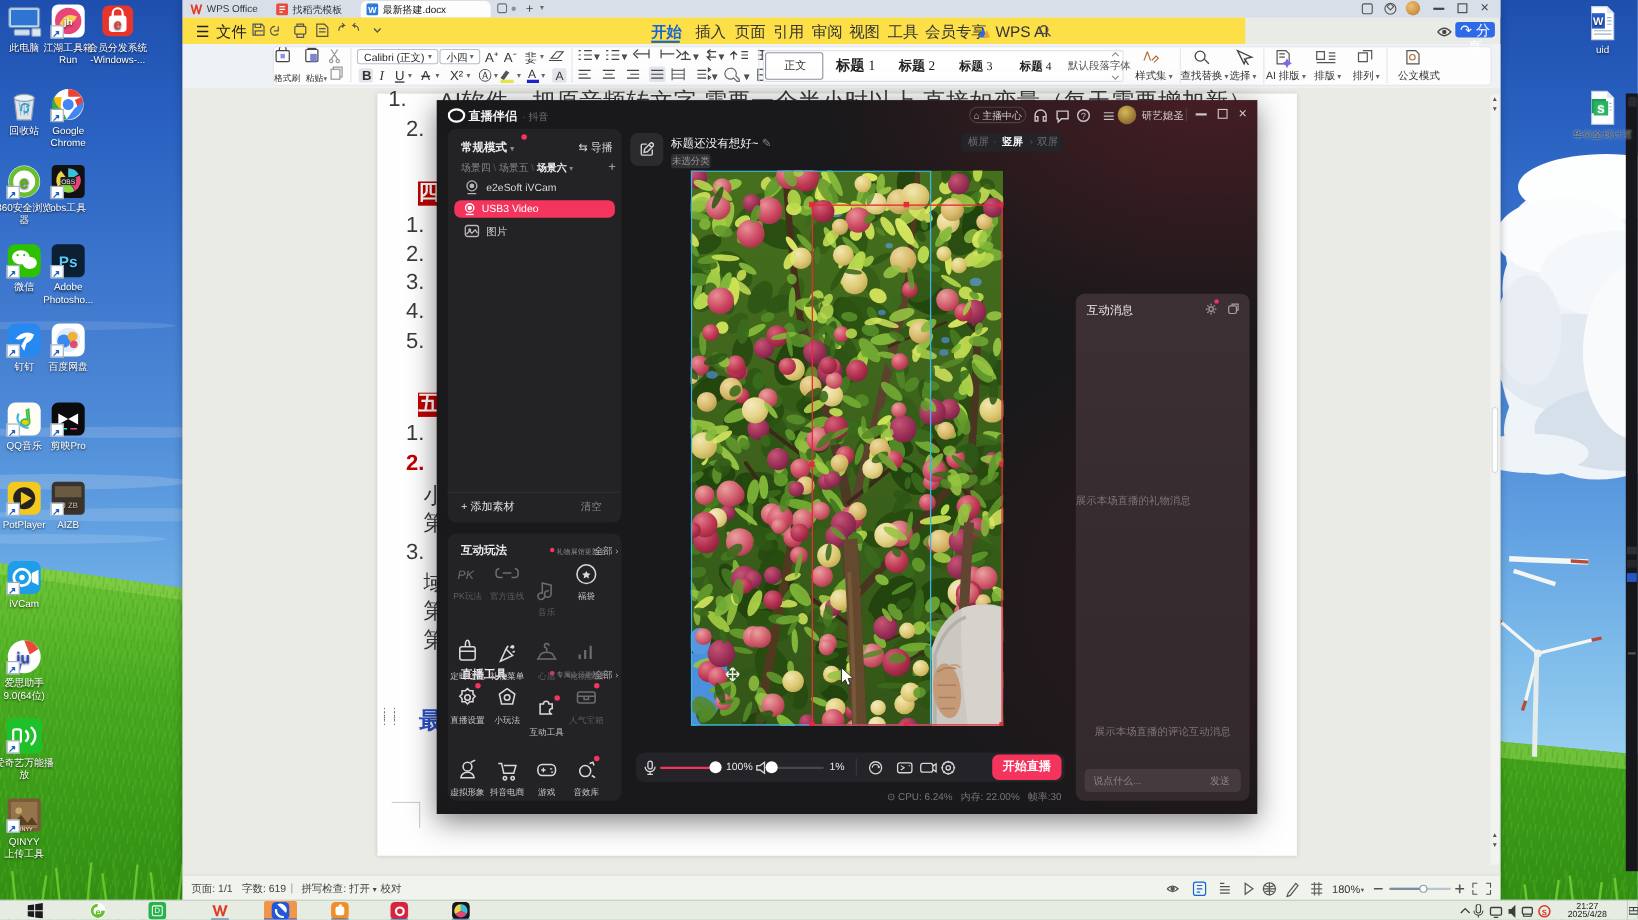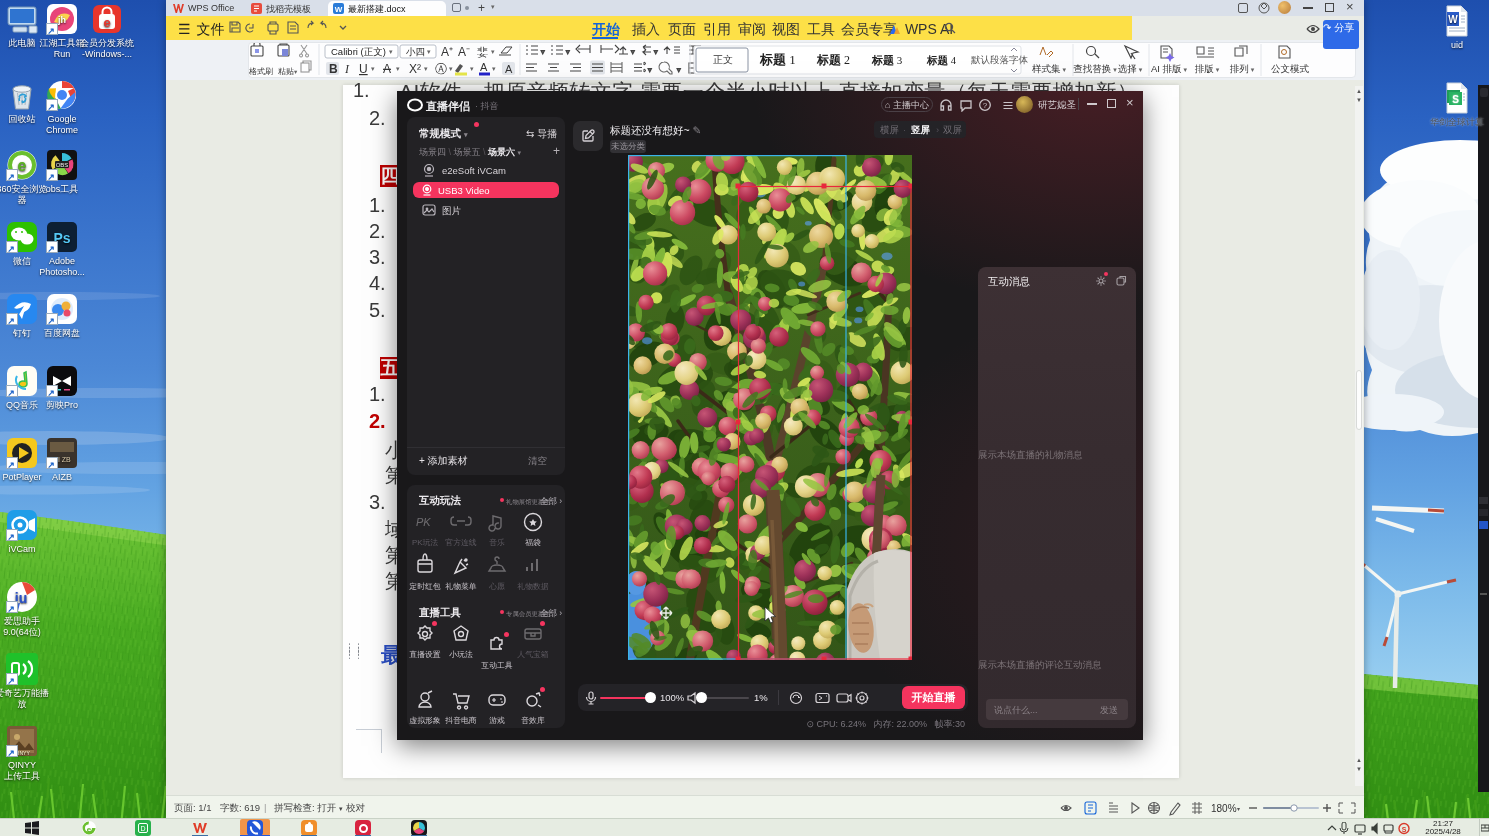--- a/index.html
+++ b/index.html
@@ -499,21 +499,21 @@
 <div class="ab" style="left:1355px;top:86px;width:8px;height:700px;background:#f2f3f1"></div>
 <div class="ab" style="left:1356px;top:370px;width:6px;height:60px;background:#fdfdfd;border:1px solid #d8dad8;border-radius:3px"></div>
 <div class="ab" style="left:1356px;top:88px;width:6px;height:6px;color:#555;font-size:6px;line-height:6px;text-align:center">▲</div>
 <div class="ab" style="left:1356px;top:97px;width:6px;height:6px;color:#555;font-size:6px;line-height:6px;text-align:center">▼</div>
 <div class="ab" style="left:1356px;top:757px;width:6px;height:6px;color:#555;font-size:6px;line-height:6px;text-align:center">▲</div>
 <div class="ab" style="left:1356px;top:766px;width:6px;height:6px;color:#555;font-size:6px;line-height:6px;text-align:center">▼</div>
 <svg class="ab" style="left:1306px;top:23px" width="14" height="12" viewBox="0 0 14 12">
     <path d="M1,6 q6,-7 12,0 q-6,7 -12,0" fill="none" stroke="#444" stroke-width="1.2"></path>
     <circle cx="7" cy="6" r="2" fill="#444"></circle>
   </svg>
-<div class="ab" style="left:1323px;top:20px;width:36px;height:29px;background:#2e6ae8;border-radius:3px;color:#fff;font-size:10px;line-height:15px">↷ 分享</div>
+<div class="ab" style="left:1323px;top:20px;width:36px;height:14px;background:#2e6ae8;border-radius:3px;color:#fff;font-size:13px;text-align:center;line-height:15px">↷ 分享</div>
 
 <div id="app" class="ab">
 
  <div class="ab" style="left:350px;top:-80px;width:500px;height:300px;background:radial-gradient(ellipse at 70% 20%,rgba(150,40,55,.38),rgba(150,40,55,0) 70%)"></div>
  <div class="ab" style="left:430px;top:200px;width:400px;height:500px;background:radial-gradient(ellipse at 80% 50%,rgba(130,35,50,.22),rgba(130,35,50,0) 70%)"></div>
 
  <svg class="ab" style="left:10px;top:6px" width="100" height="16" viewBox="0 0 100 16">
   <ellipse cx="8" cy="8" rx="7" ry="5.5" fill="none" stroke="#fff" stroke-width="2"></ellipse>
   <text x="19" y="12.5" font-size="11" fill="#f0f0f2" font-weight="bold">直播伴侣</text>
   <text x="68" y="12" font-size="9" fill="#77737a">· 抖音</text>
@@ -574,21 +574,21 @@
   <div class="ab" style="left:99px;top:124px;font-size:7.5px;color:#8a868c;white-space:nowrap;transform:scale(.85);transform-origin:left">专属会员更新至</div>
   <div class="ab" style="left:133px;top:123px;font-size:8.5px;color:#b9b5bc">全部 ›</div>
   <div id="grid1" class="ab" style="left:0;top:24px;width:158px;height:95px"><div style="position:relative;width:38px;height:44px;display:inline-block;vertical-align:top;margin:0 -1px"><svg width="38" height="30" viewBox="0 0 38 30" style="opacity:0.38">
             <g transform="translate(19,13)" fill="none" stroke="#e5e2e6" stroke-width="1.4">
               <text x="-9" y="4" font-size="11" font-style="italic" fill="#e5e2e6" stroke="none">PK</text>
             </g>
           </svg><div style="position:absolute;top:28px;width:38px;text-align:center;font-size:8.5px;color:#5f5b63;transform:scale(.92)">PK玩法</div></div><div style="position:relative;width:38px;height:44px;display:inline-block;vertical-align:top;margin:0 -1px"><svg width="38" height="30" viewBox="0 0 38 30" style="opacity:0.38">
             <g transform="translate(19,13)" fill="none" stroke="#e5e2e6" stroke-width="1.4">
               <path d="M-7,-5 a3,3 0 0 0-3,3 v2 a3,3 0 0 0 3,3 h3 M7,-5 a3,3 0 0 1 3,3 v2 a3,3 0 0 1-3,3 h-3 M-4,-1 h8"></path>
             </g>
-          </svg><div style="position:absolute;top:28px;width:38px;text-align:center;font-size:8.5px;color:#5f5b63;transform:scale(.92)">官方连线</div></div><div style="position:relative;width:38px;height:44px;display:inline-block;vertical-align:top;margin:0 -1px"><svg width="38" height="30" viewBox="0 0 38 30" style="opacity:0.38">
+          </svg><div style="position:absolute;top:28px;width:38px;text-align:center;font-size:8.5px;color:#5f5b63;transform:scale(.92)">官方连线</div></div><div style="position:relative;width:38px;height:44px;display:inline-block;vertical-align:top;margin:14px -1px"><svg width="38" height="30" viewBox="0 0 38 30" style="opacity:0.38">
             <g transform="translate(19,13)" fill="none" stroke="#e5e2e6" stroke-width="1.4">
               <path d="M-2,6 a3,3 0 1 1-2,-2.8 V-6 l8,2 v8 a3,3 0 1 1-2,-2.8"></path>
             </g>
           </svg><div style="position:absolute;top:28px;width:38px;text-align:center;font-size:8.5px;color:#5f5b63;transform:scale(.92)">音乐</div></div><div style="position:relative;width:38px;height:44px;display:inline-block;vertical-align:top;margin:0 -1px"><svg width="38" height="30" viewBox="0 0 38 30" style="opacity:0.95">
             <g transform="translate(19,13)" fill="none" stroke="#e5e2e6" stroke-width="1.4">
               <circle cx="0" cy="0" r="8.5"></circle>
               <path d="M0,-3 l1.2,2.2 2.6,0.3 -1.9,1.8 0.5,2.6 L0,2.6 -2.4,3.9 -1.9,1.3 -3.8,-0.5 -1.2,-0.8 Z" fill="#e5e2e6" stroke="none"></path>
             </g>
           </svg><div style="position:absolute;top:28px;width:38px;text-align:center;font-size:8.5px;color:#c9c5cb;transform:scale(.92)">福袋</div></div><div style="position:relative;width:38px;height:44px;display:inline-block;vertical-align:top;margin:0 -1px"><svg width="38" height="30" viewBox="0 0 38 30" style="opacity:0.95">
             <g transform="translate(19,13)" fill="none" stroke="#e5e2e6" stroke-width="1.4">
@@ -1590,21 +1590,21 @@
   <svg class="ab" style="left:117px;top:8px" width="12" height="12" viewBox="0 0 12 12" fill="none" stroke="#a59fa3" stroke-width="1.1">
         <circle cx="6" cy="6" r="2"></circle>
         <path d="M6,1.2 v1.6 M6,9.2 v1.6 M1.2,6 h1.6 M9.2,6 h1.6 M2.6,2.6 l1.2,1.2 M8.2,8.2 l1.2,1.2 M9.4,2.6 L8.2,3.8 M3.8,8.2 L2.6,9.4"></path>
       </svg>
   <div class="ab" style="left:126px;top:5px;width:4px;height:4px;background:#f5355f;border-radius:50%"></div>
   <svg class="ab" style="left:138px;top:8px" width="11" height="11" viewBox="0 0 11 11" fill="none" stroke="#a59fa3" stroke-width="1.1">
         <rect x="1" y="3" width="7" height="7" rx="1.5"></rect>
         <path d="M4,3 V1.5 h5.5 V7 H8"></path>
       </svg>
   <div class="ab" style="left:0;top:182px;width:158px;text-align:left;font-size:9.5px;color:#7d7478">展示本场直播的礼物消息</div>
-  <div class="ab" style="left:0;top:392px;width:158px;text-align:left;font-size:9.5px;color:#7d7478">展示本场直播的评论互动消息</div>
+  <div class="ab" style="left:0;top:392px;width:158px;text-align:center;font-size:9.5px;color:#7d7478">展示本场直播的评论互动消息</div>
   <div class="ab" style="left:8px;top:432px;width:142px;height:21px;background:#453a3e;border-radius:4px">
    <div class="ab" style="left:8px;top:5px;font-size:9px;color:#8d8489">说点什么...</div>
    <div class="ab" style="left:114px;top:5px;font-size:9px;color:#8d8489">发送</div>
   </div>
  </div>
 </div>
 
 <div id="tbar" class="ab">
  <svg class="ab" style="left:25px;top:2px" width="14" height="14" viewBox="0 0 14 14">
       <path d="M0,2 l6,-0.8 v5.3 H0 Z M7,1 l7,-1 v6.5 H7 Z M0,7.5 h6 v5.3 L0,12 Z M7,7.5 h7 V14 l-7,-1 Z" fill="#1b1b1f"></path>

